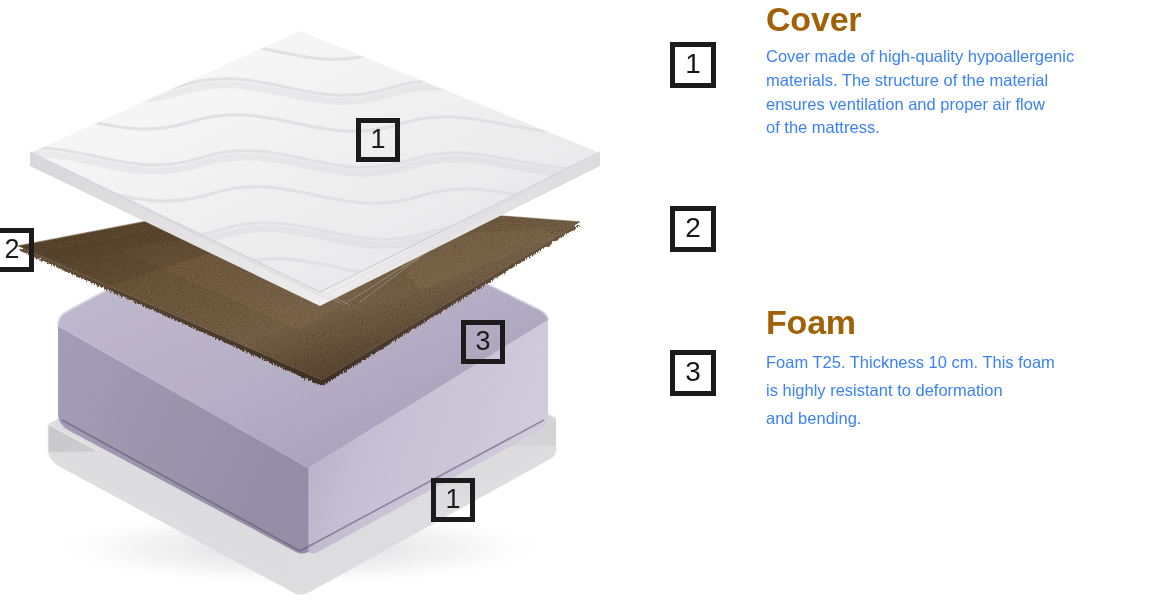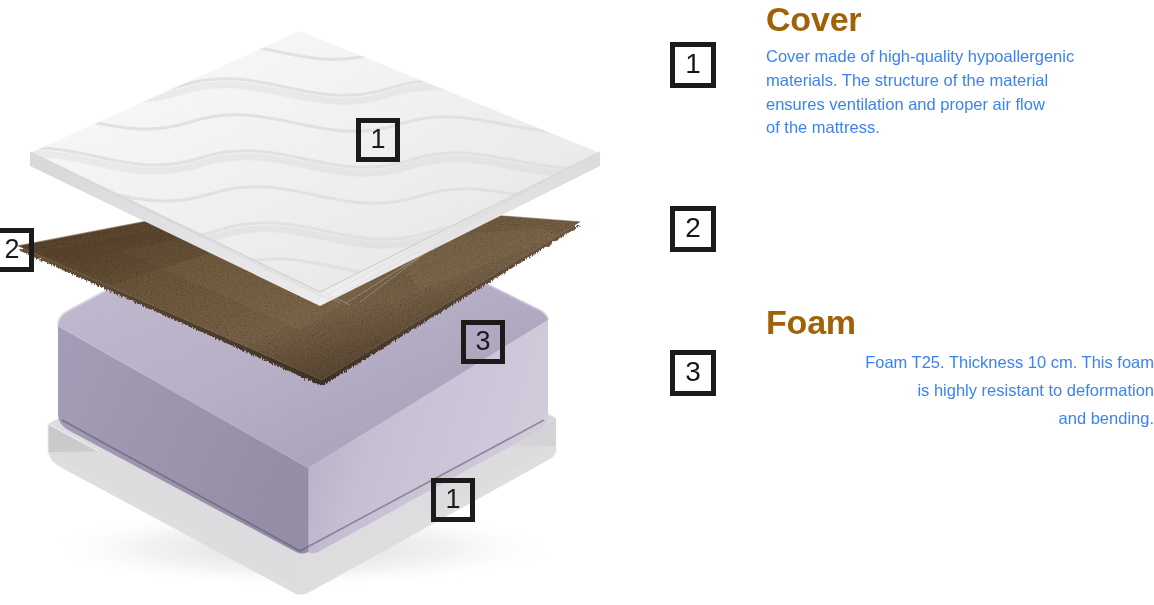--- a/index.html
+++ b/index.html
@@ -115,21 +115,20 @@
   .legend-body {
     font-size: 16.5px;
     line-height: 1.45;
     color: #3b82f6;
     margin: 0;
     white-space: pre-line;
   }
   .legend-row-3 .legend-body {
     line-height: 1.72;
     text-indent: 0;
-    text-align: right;
   }
 </style>
 </head>
 <body>
 
 <div id="root">
 
   <div class="diagram">
     <svg viewBox="0 0 660 605" xmlns="http://www.w3.org/2000/svg">
       <defs>

